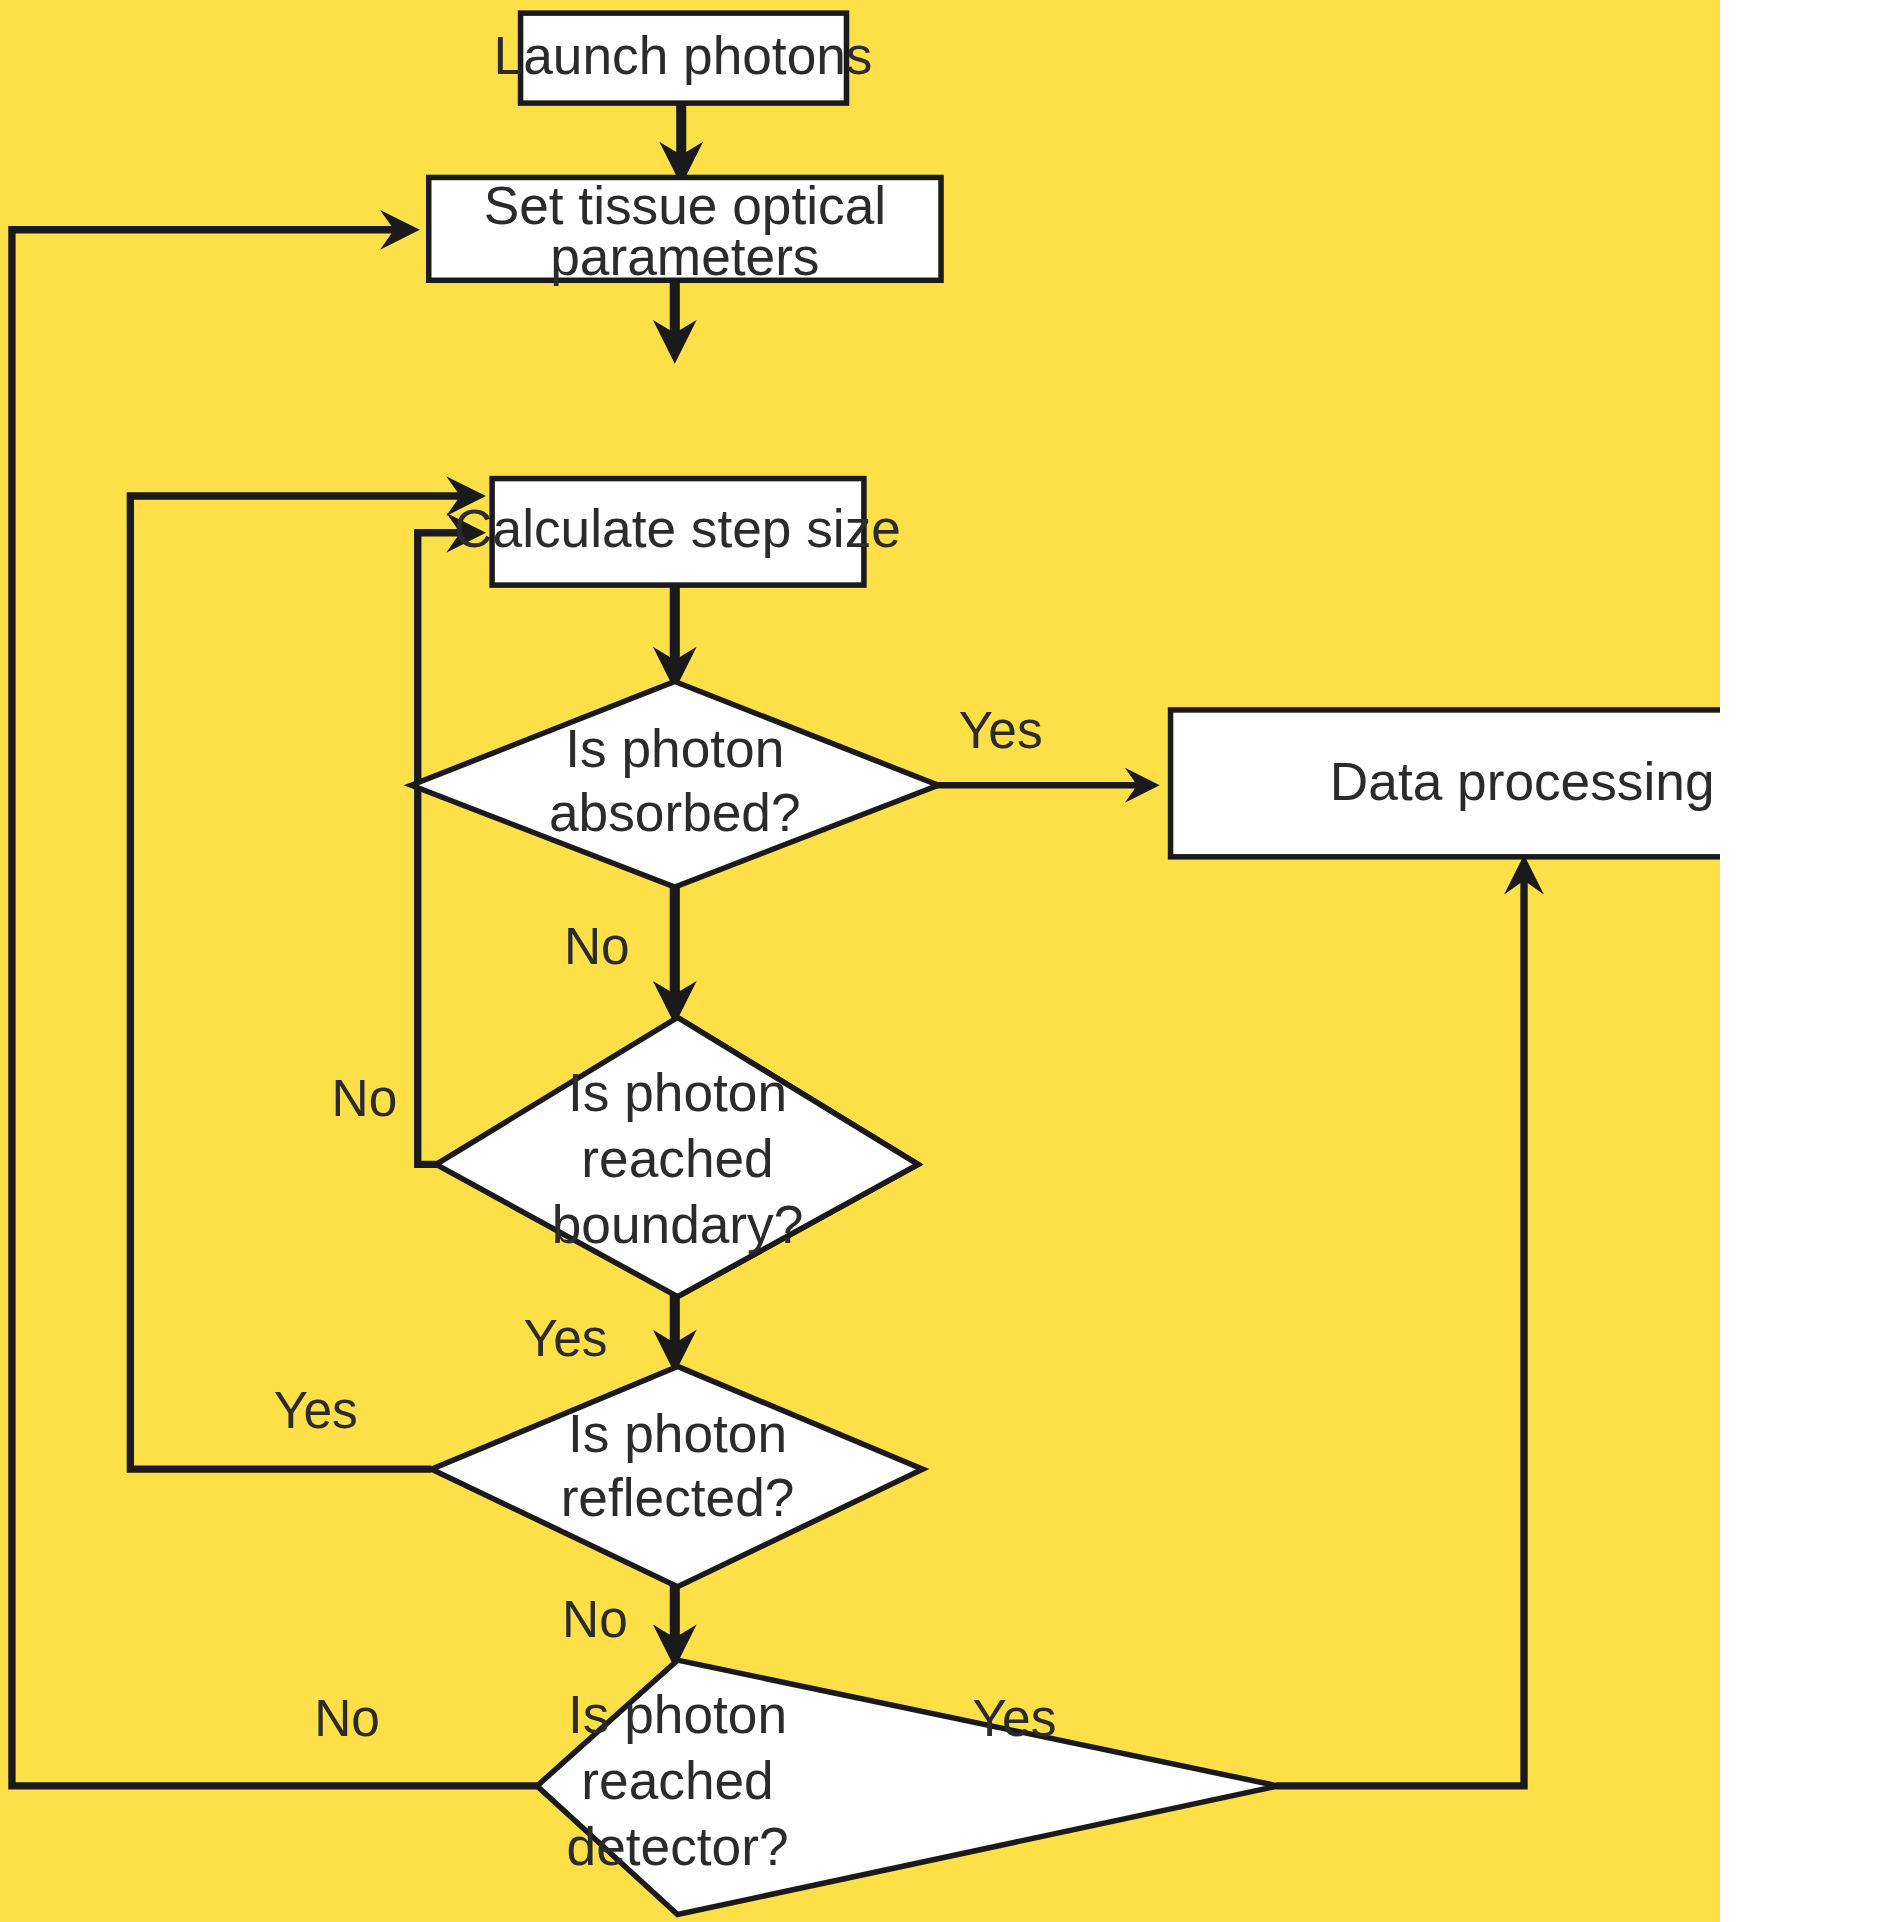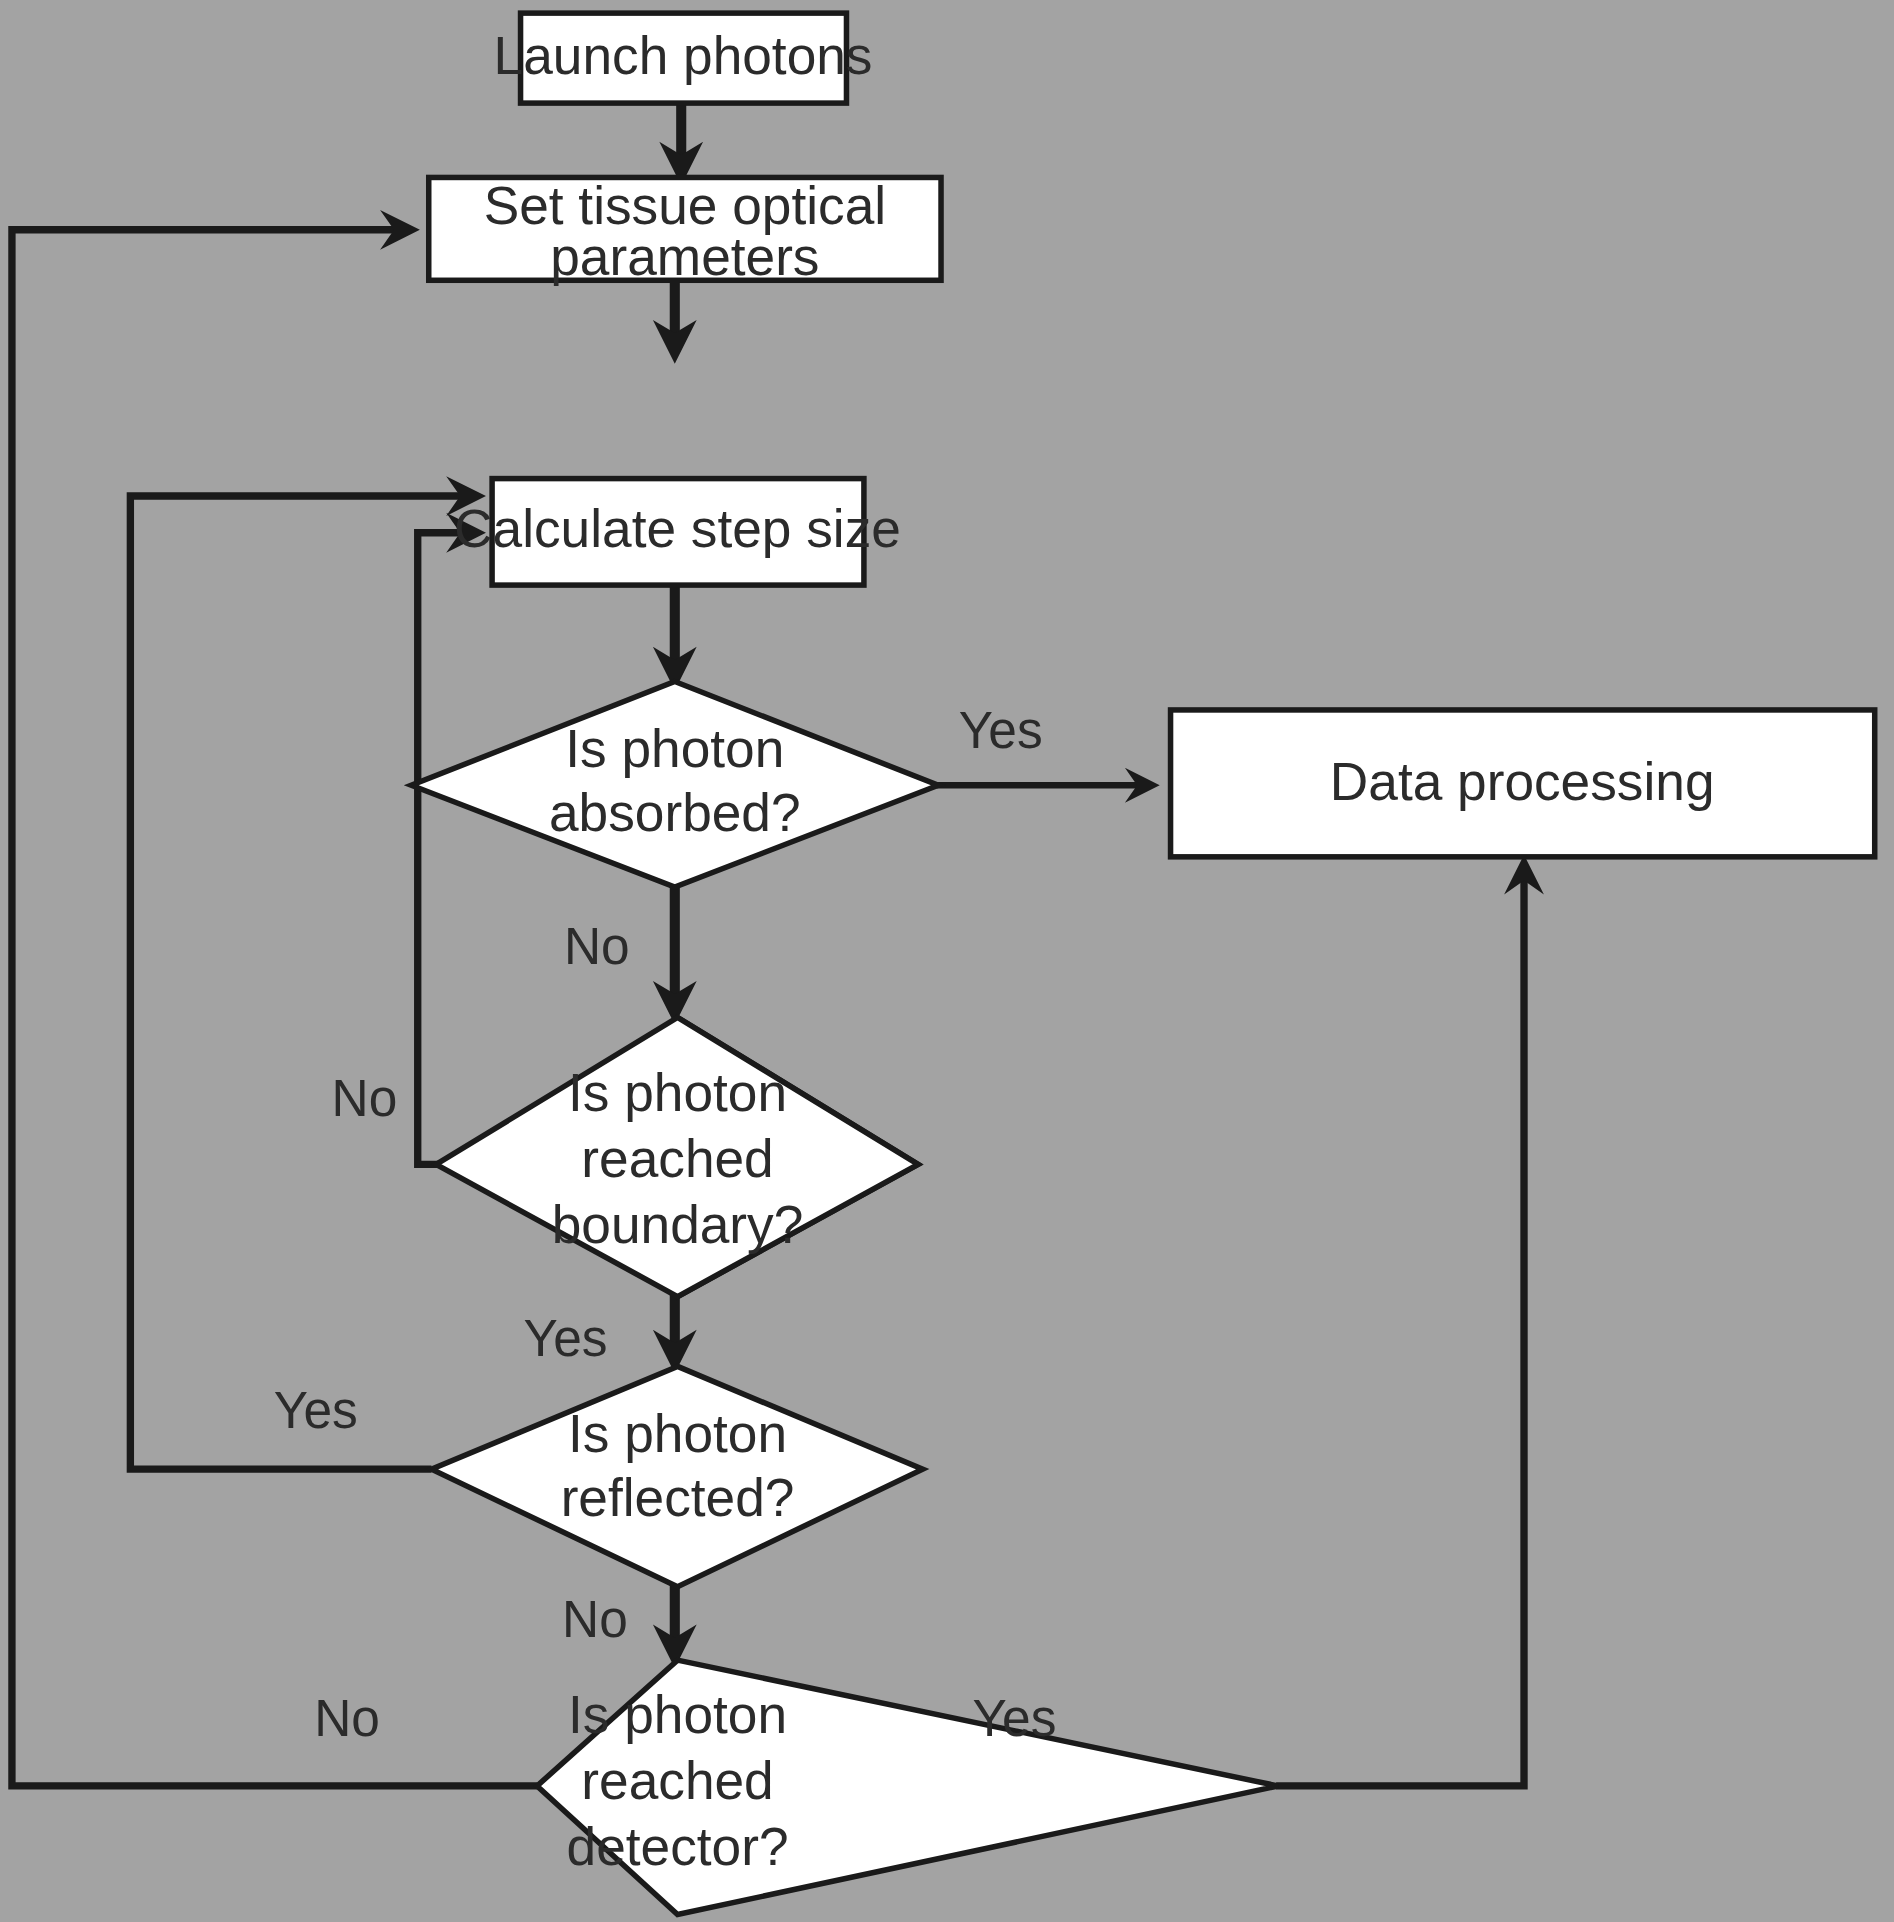--- a/index.html
+++ b/index.html
@@ -2,23 +2,23 @@
 <html style="font-size:14.7px"><head>
 <meta charset="utf-8">
 <style>
   html, body {
     margin: 0;
     padding: 0;
     background: #ffffff;
   }
   #flowchart-root {
     position: relative;
-    width: 1894px;
+    width: 1720px;
     height: 1923px;
-    background: #a3a3a3;
+    background: #fde047;
     font-family: "Liberation Sans", sans-serif;
     overflow: hidden;
   }
   svg#flow-canvas {
     position: absolute;
     left: 0;
     top: 0;
     width: 1894px;
     height: 1923px;
     display: block;

